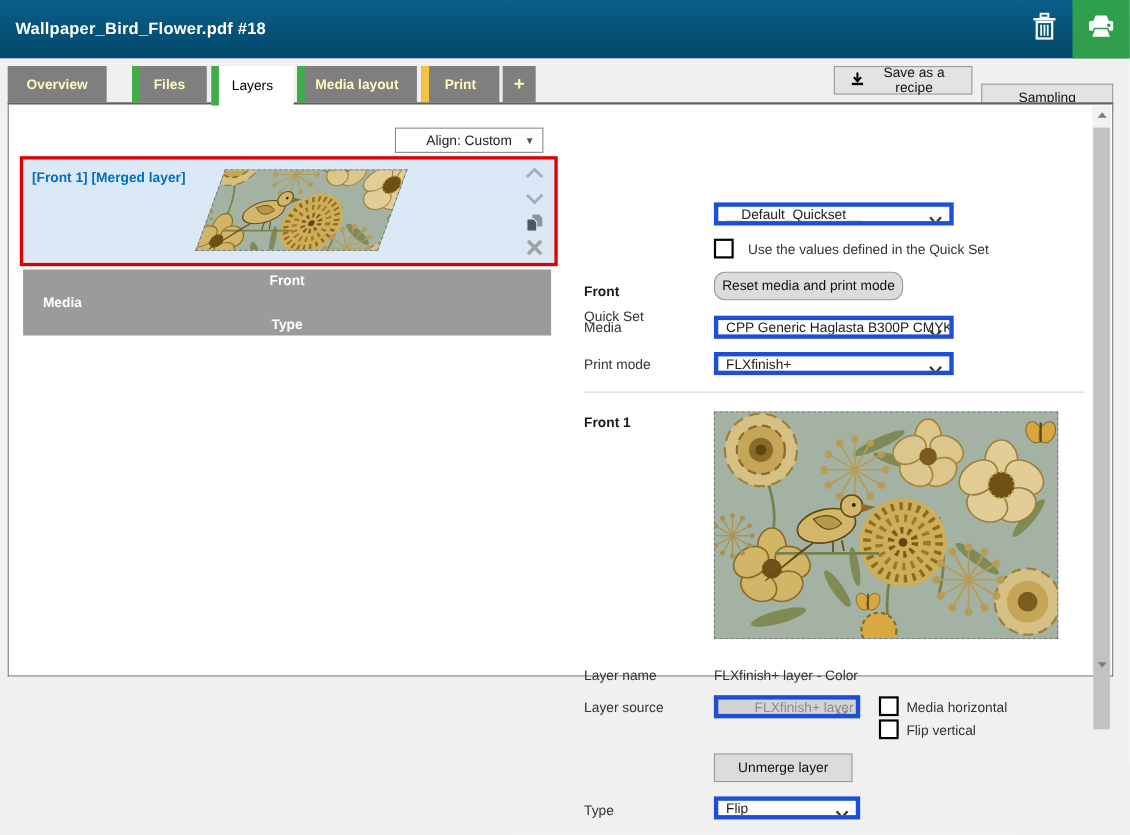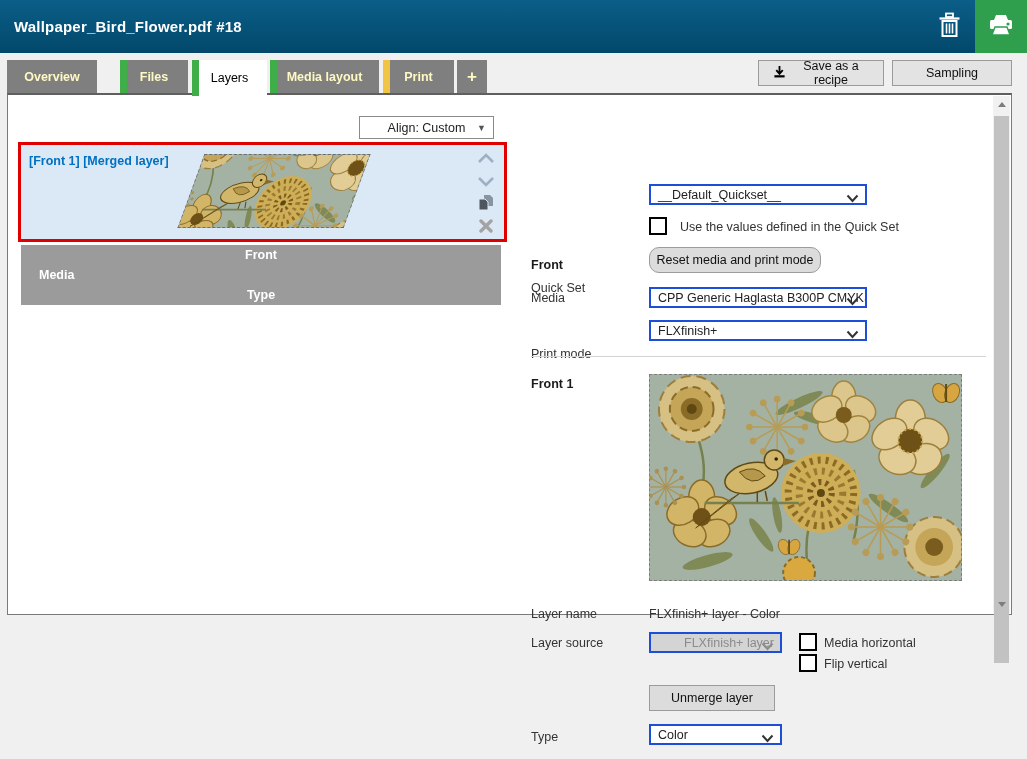--- a/index.html
+++ b/index.html
@@ -32,21 +32,21 @@
   .tab-overview{left:0; width:90px;}
   .tab-files{left:113px; width:68px;}
   .tab-layers{left:185px; width:75px;}
   .tab-medialayout{left:263px; width:109px;}
   .tab-print{left:376px; width:71px;}
   .tab-plus{left:450px; width:30px; font-size:17px;}
   .strip-actions{position:absolute; right:8px; top:0; display:flex; gap:8px;}
   .strip-actions button{height:26px; background:#e3e3e3; border:1px solid #9b9b9b;
     font-family:inherit; font-size:12.5px; color:#111; display:flex; align-items:center;
     justify-content:center; gap:7px; cursor:pointer; padding:0 14px;}
-  .btn-recipe{width:126px;} .btn-sampling{width:120px;}
+  .btn-recipe{width:126px;} .btn-sampling{width:120px;margin-top:16px;}
 
   
   .panel{position:absolute; left:7px; top:93px; width:1005px; height:522px; background:#fff;
     border:1px solid #7a7a7a; border-top:2px solid #5f5f5f;}
 
   
   .align-select{position:absolute; left:351px; top:21px; width:135px; height:23px; background:#fff;
     border:1px solid #8a8a8a; display:flex; align-items:center; justify-content:center;
     font-size:12.5px; color:#222; cursor:pointer;}
   .align-select .tri{position:absolute; right:7px; top:6px; font-size:9px; color:#555;}
@@ -65,21 +65,21 @@
   
   .side-block{position:absolute; left:13px; top:150px; width:480px; height:60px;
     background:var(--side-block-gray); color:#fff; font-size:12.5px; font-weight:bold;}
   .side-row{height:20px; display:flex; align-items:center; justify-content:center;}
   .side-row.media{justify-content:flex-start; padding-left:18px;}
 
   
   .heading{position:absolute; font-size:12.5px; font-weight:bold; color:#1a1a1a;}
   .flabel{position:absolute; font-size:12.5px; color:#333;}
   .fvalue{position:absolute; font-size:12.5px; color:#333; white-space:nowrap;}
-  .dropdown{position:absolute; height:21px; background:#fff; border:2px solid #1d4ed8;
+  .dropdown{position:absolute; height:21px; background:#fff; border:4px solid #1d4ed8;
     font-size:12.5px; color:#222; display:flex; align-items:center; padding:0 24px 0 7px;
     cursor:pointer; white-space:nowrap; overflow:hidden;}
   .dropdown .chev{position:absolute; right:6px; top:6px;}
   .dropdown.disabled{background:#d4d4d4; color:#8b8b8b; cursor:default;padding-left:33px;}
   .push-btn{position:absolute; background:#dcdcdc; border:1px solid #9b9b9b; font-family:inherit;
     font-size:12.5px; color:#111; cursor:pointer;}
   .checkbox{position:absolute; width:18px; height:18px; background:#fff; border:2px solid #000; cursor:pointer;}
   .divider{position:absolute; height:1px; background:#d4d4d4;}
   .preview{position:absolute; left:641px; top:279px; width:313px; height:207px;
     border:1px dashed #7d7d7d; background:var(--wallpaper-sage);}
@@ -367,21 +367,21 @@
   <div class="flabel" style="left:523px; top:196px;">Media</div>
   <div class="dropdown" style="left:641px; top:192px; width:218px;">
     <span>CPP Generic Haglasta B300P CMYKSS-AU-</span>
     <span class="chev">
       <svg width="13" height="9" viewBox="0 0 13 9">
           <path d="M1.5 1.5 L6.5 7 L11.5 1.5" fill="none" stroke="#333" stroke-width="2"></path>
         </svg>
     </span>
   </div>
 
-  <div class="flabel" style="left:523px; top:229px;margin-top:23px;">Print mode</div>
+  <div class="flabel" style="left:523px; top:229px;">Print mode</div>
   <div class="dropdown" style="left:641px; top:225px; width:218px;">
     <span>FLXfinish+</span>
     <span class="chev">
       <svg width="13" height="9" viewBox="0 0 13 9">
           <path d="M1.5 1.5 L6.5 7 L11.5 1.5" fill="none" stroke="#333" stroke-width="2"></path>
         </svg>
     </span>
   </div>
 
   <div class="divider" style="left:523px; top:261px; width:455px;"></div>
@@ -409,21 +409,21 @@
 
   <div class="checkbox" style="left:791px; top:538px;"></div>
   <div class="flabel" style="left:816px; top:541px;">Media horizontal</div>
   <div class="checkbox" style="left:791px; top:559px;"></div>
   <div class="flabel" style="left:816px; top:562px;">Flip vertical</div>
 
   <button class="push-btn" style="left:641px; top:590px; width:126px; height:26px;">Unmerge layer</button>
 
   <div class="flabel" style="left:523px; top:635px;">Type</div>
   <div class="dropdown" style="left:641px; top:629px; width:133px;">
-    <span>Color</span>
+    <span>Flip</span>
     <span class="chev">
       <svg width="13" height="9" viewBox="0 0 13 9">
           <path d="M1.5 1.5 L6.5 7 L11.5 1.5" fill="none" stroke="#333" stroke-width="2"></path>
         </svg>
     </span>
   </div>
 
   <div class="scrollbar">
     <div class="sb-arrow up">
         <span class="tri-up"></span>

